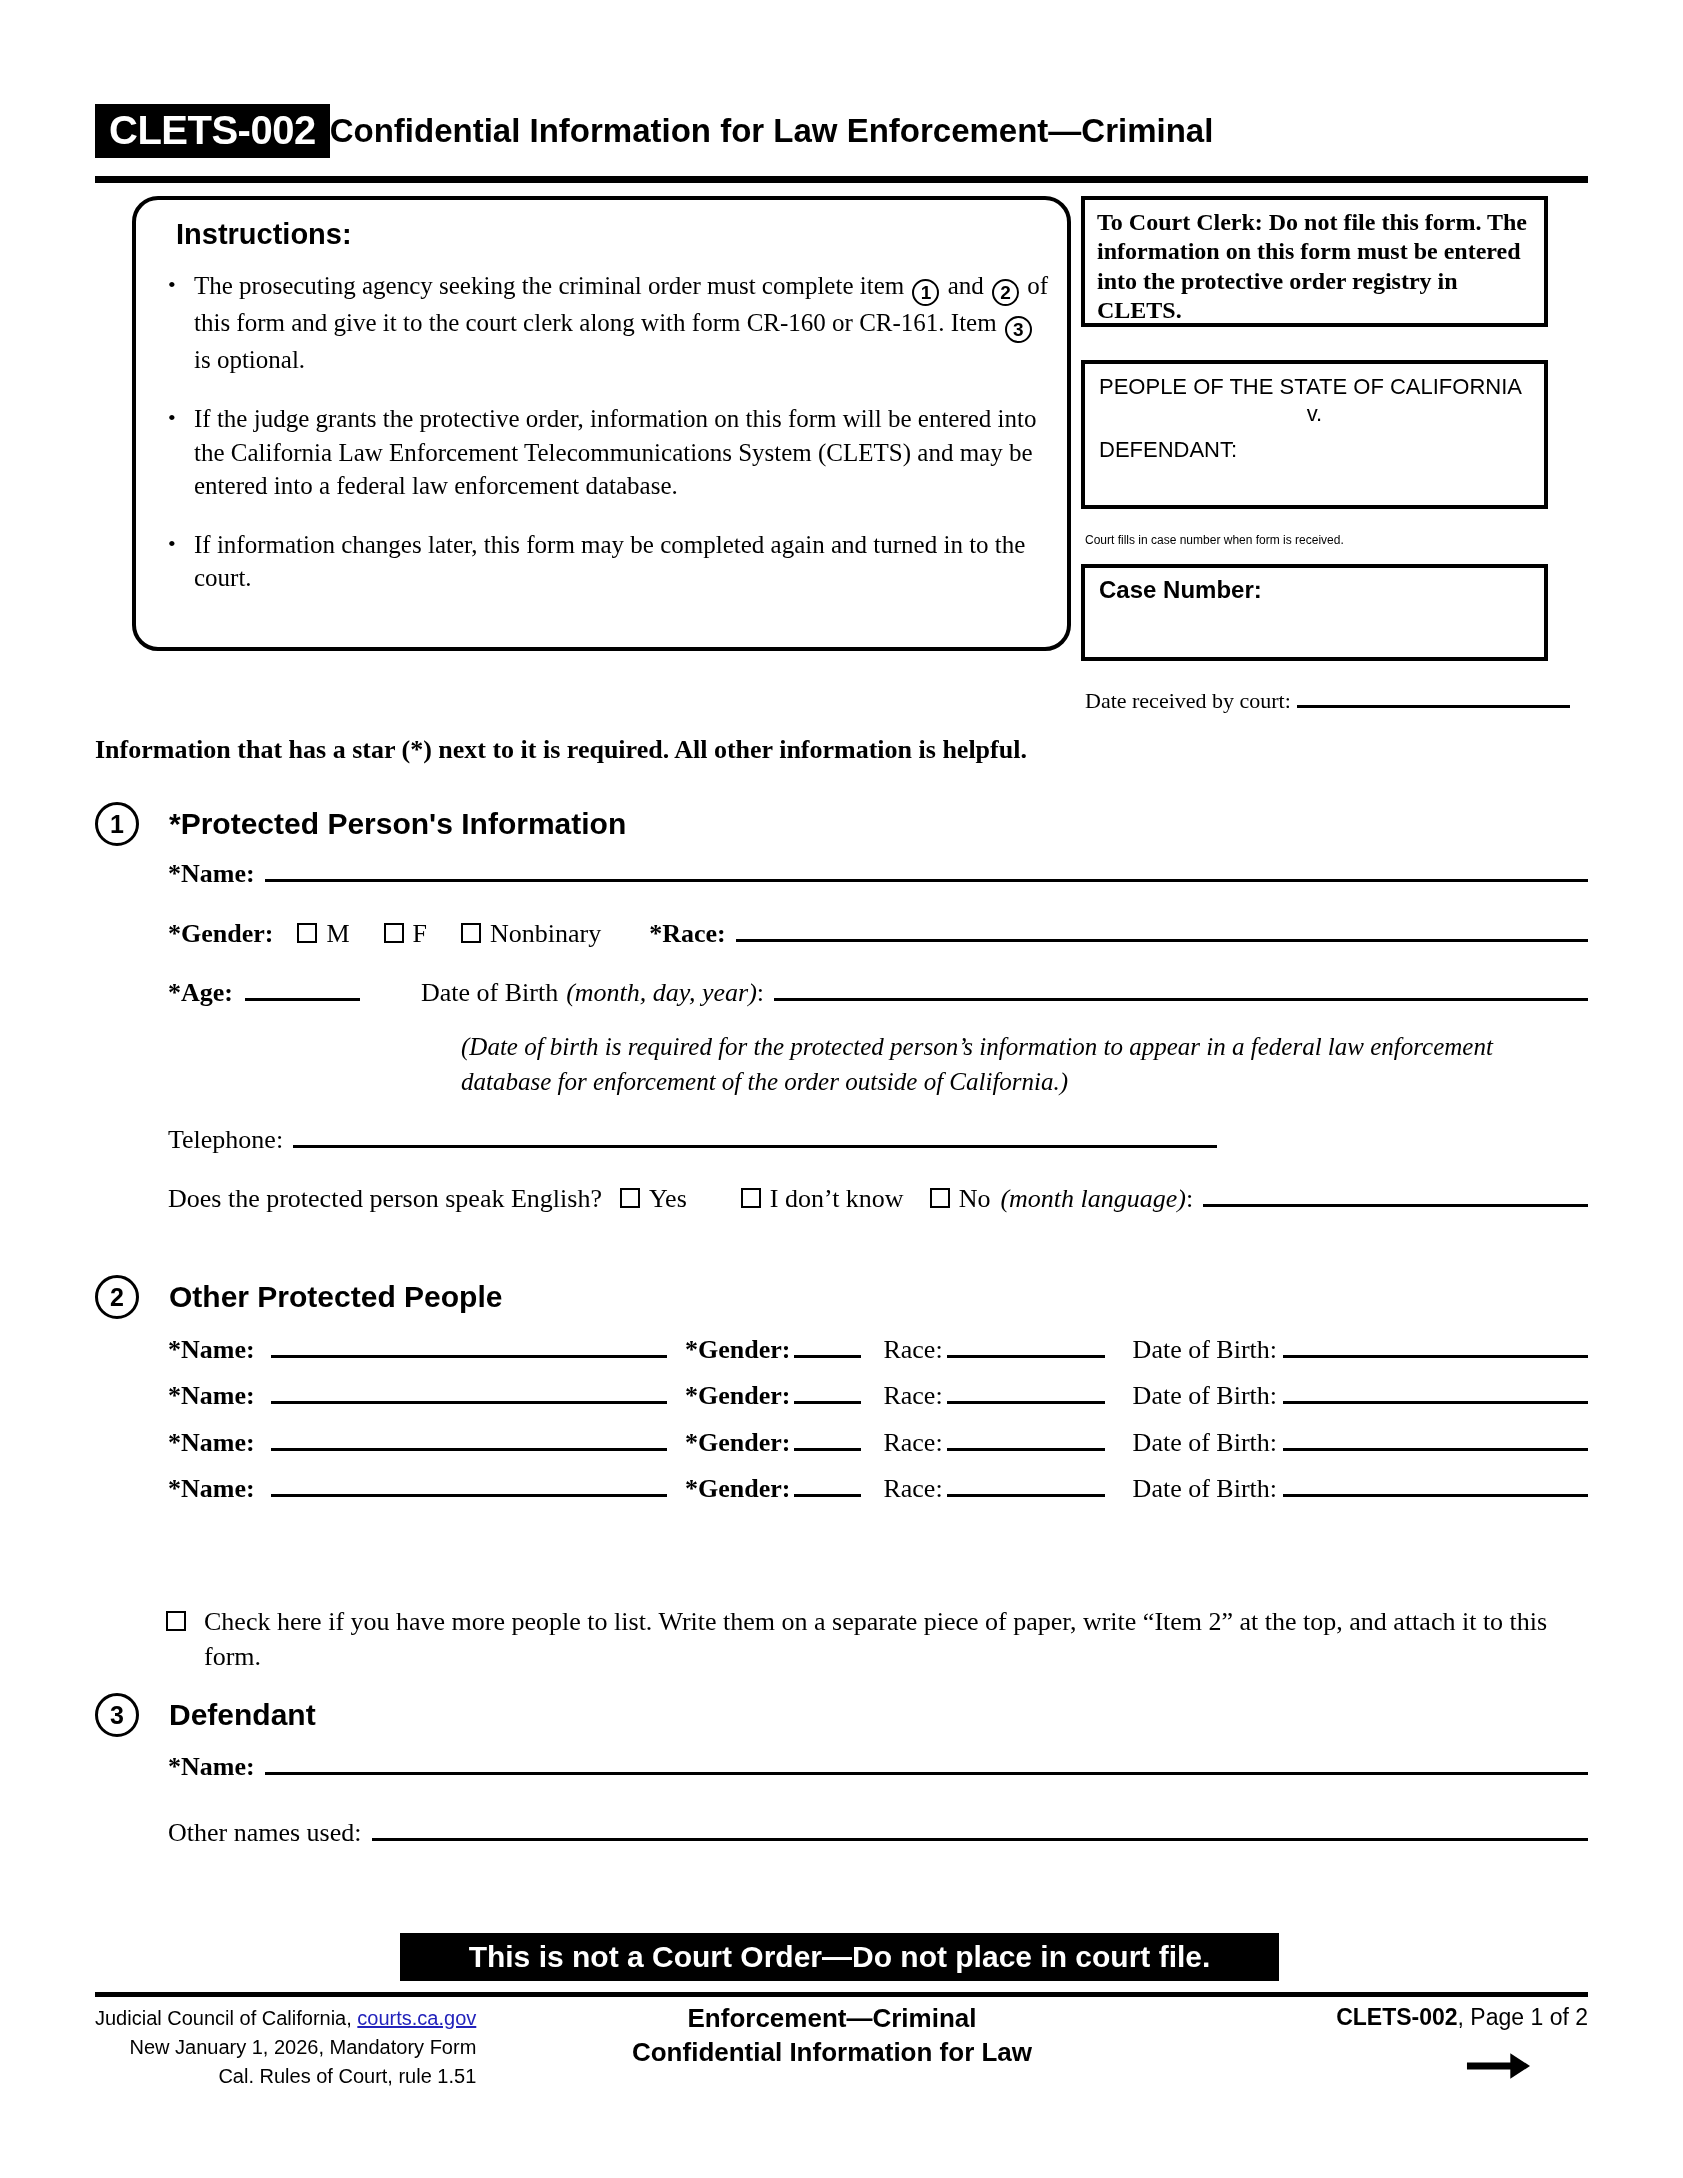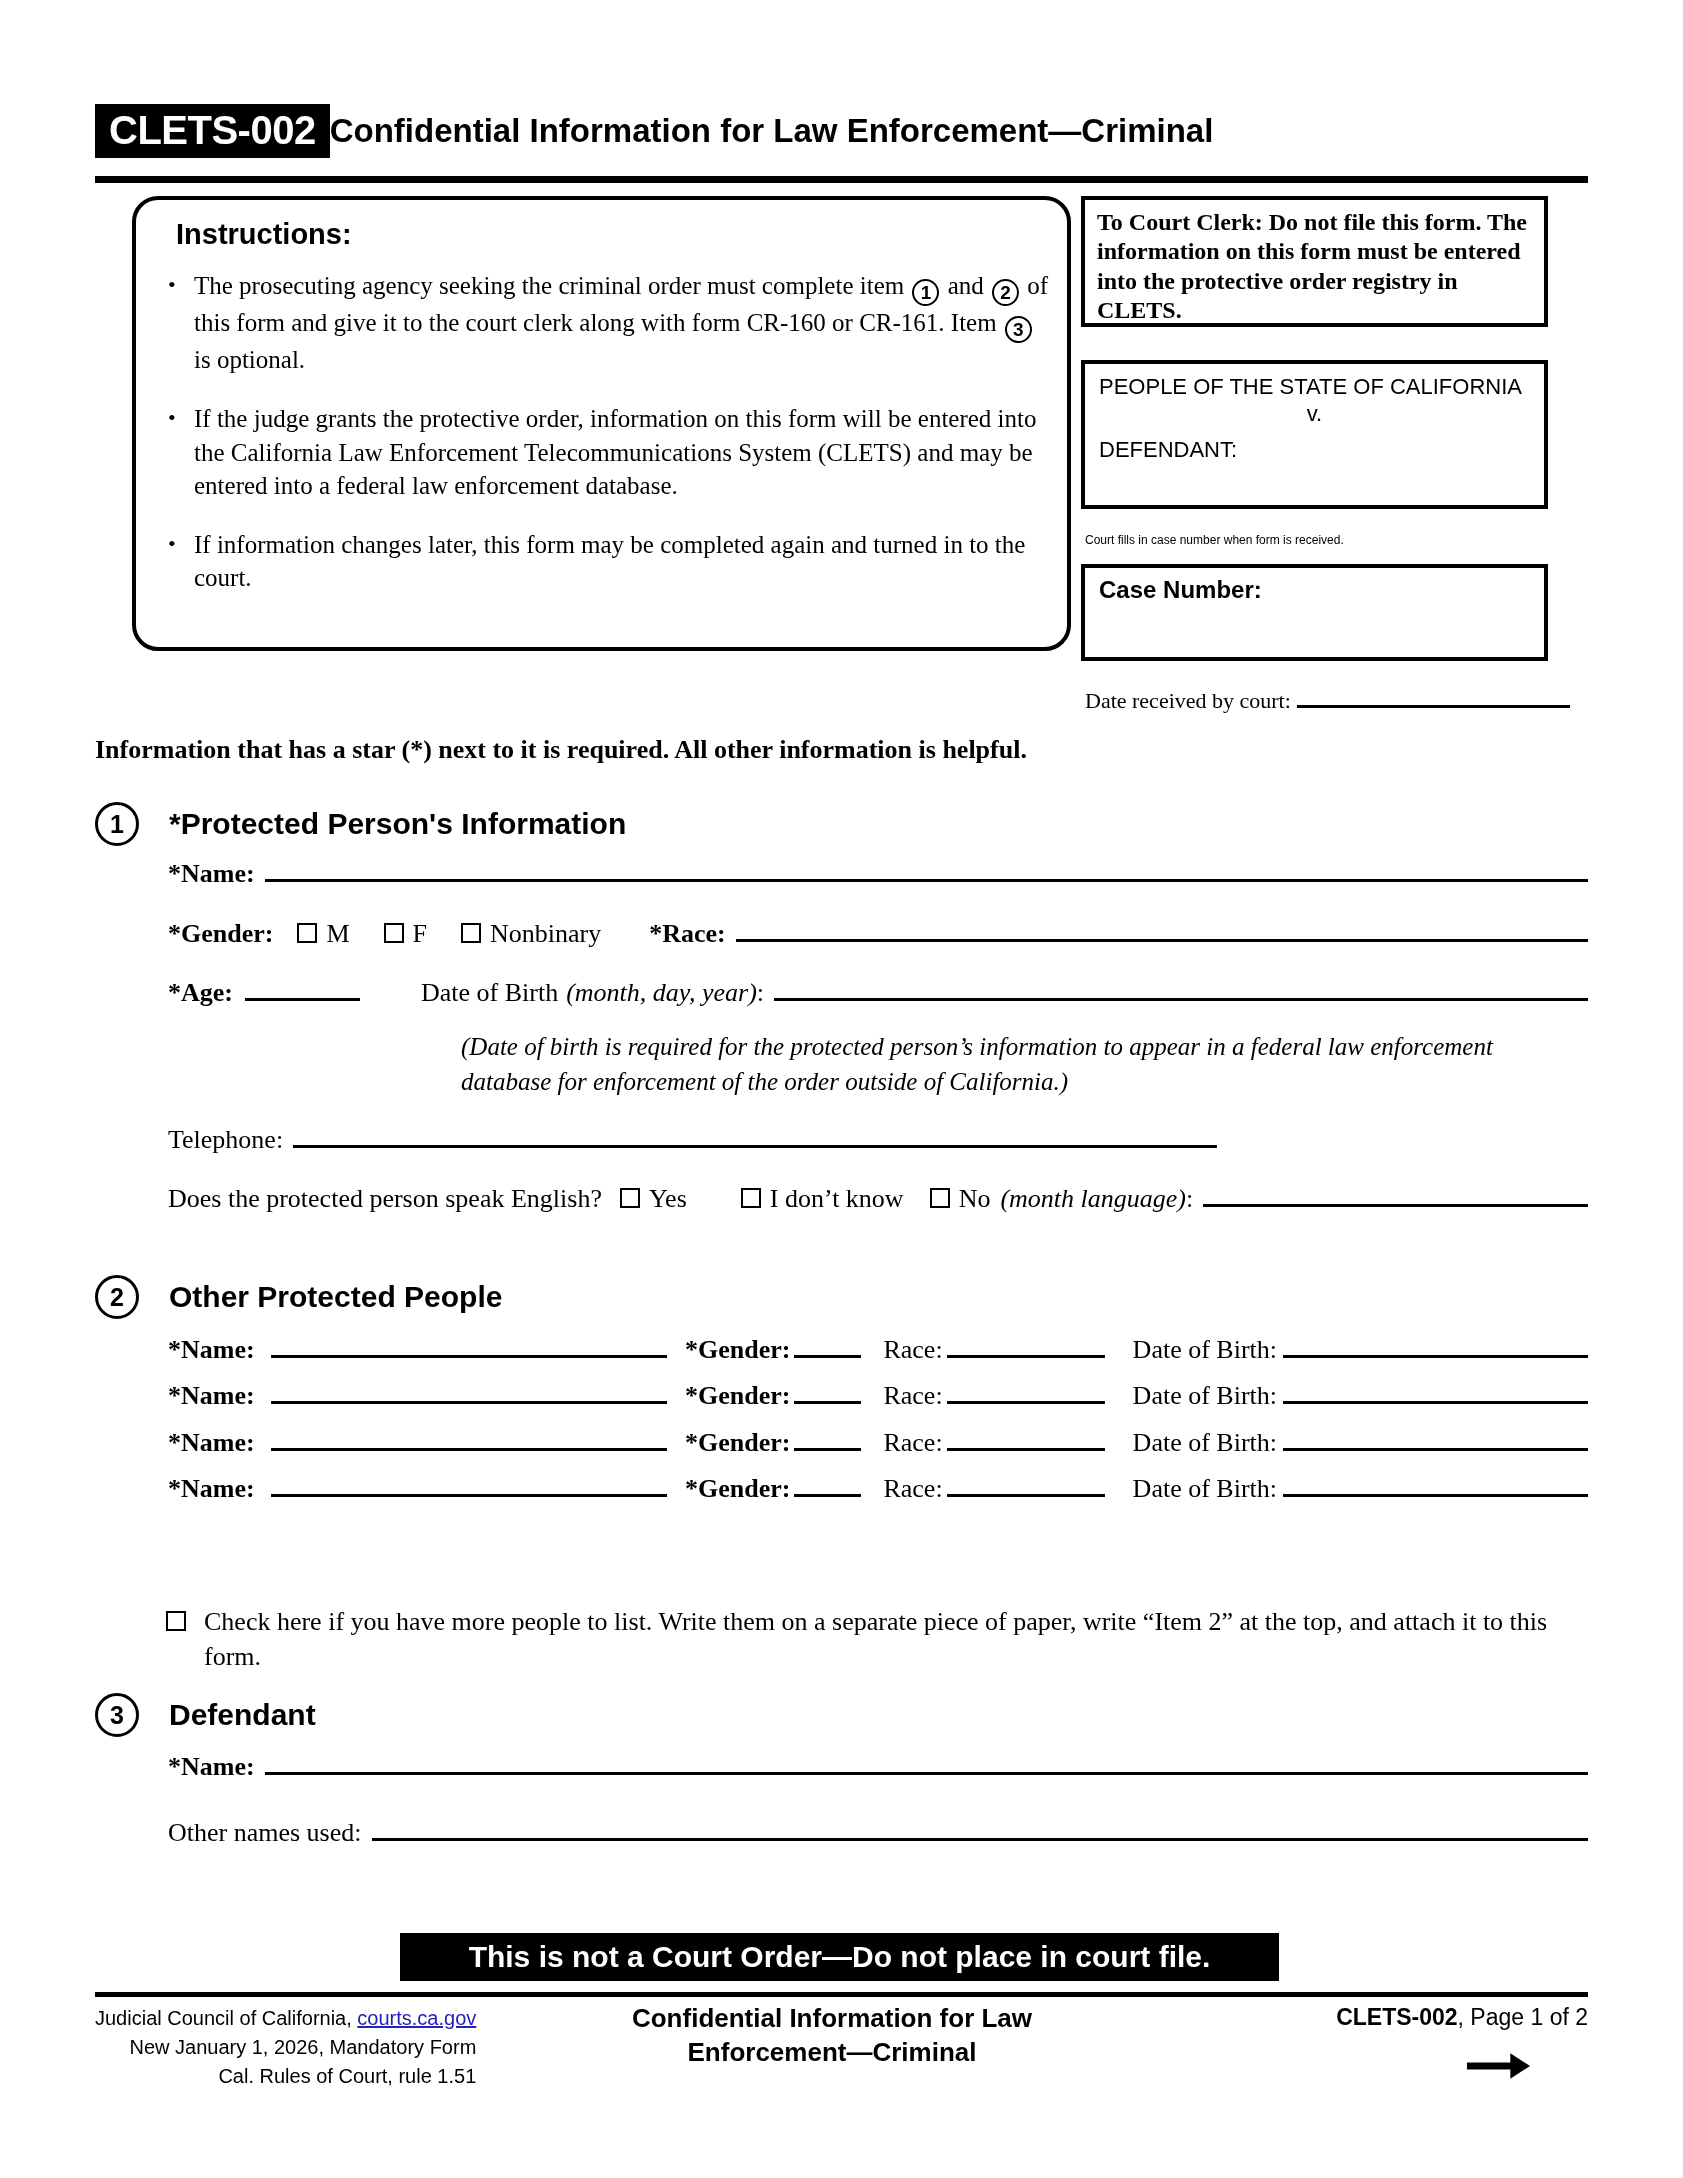--- a/index.html
+++ b/index.html
@@ -502,22 +502,22 @@
   <div class="not-order">This is not a Court Order—Do not place in court file.</div>
   <div class="footer-rule"></div>
 
   <div class="footer-left">
     <div><span>Judicial Council of California, </span><span class="footer-link">courts.ca.gov</span></div>
     <div>New January 1, 2026, Mandatory Form</div>
     <div>Cal. Rules of Court, rule 1.51</div>
   </div>
 
   <div class="footer-center">
+    <div>Enforcement—Criminal</div>
     <div>Confidential Information for Law</div>
-    <div>Enforcement—Criminal</div>
   </div>
 
   <div class="footer-right">
     <span class="pg-code">CLETS-002</span><span>, Page 1 of 2</span>
   </div>
   <div class="footer-arrow">
     <svg width="65" height="34" viewBox="0 0 66 34">
       <line x1="2" y1="17" x2="52" y2="17" stroke="#000" stroke-width="7"></line>
       <polygon points="46,4 66,17 46,30" fill="#000"></polygon>
     </svg>

